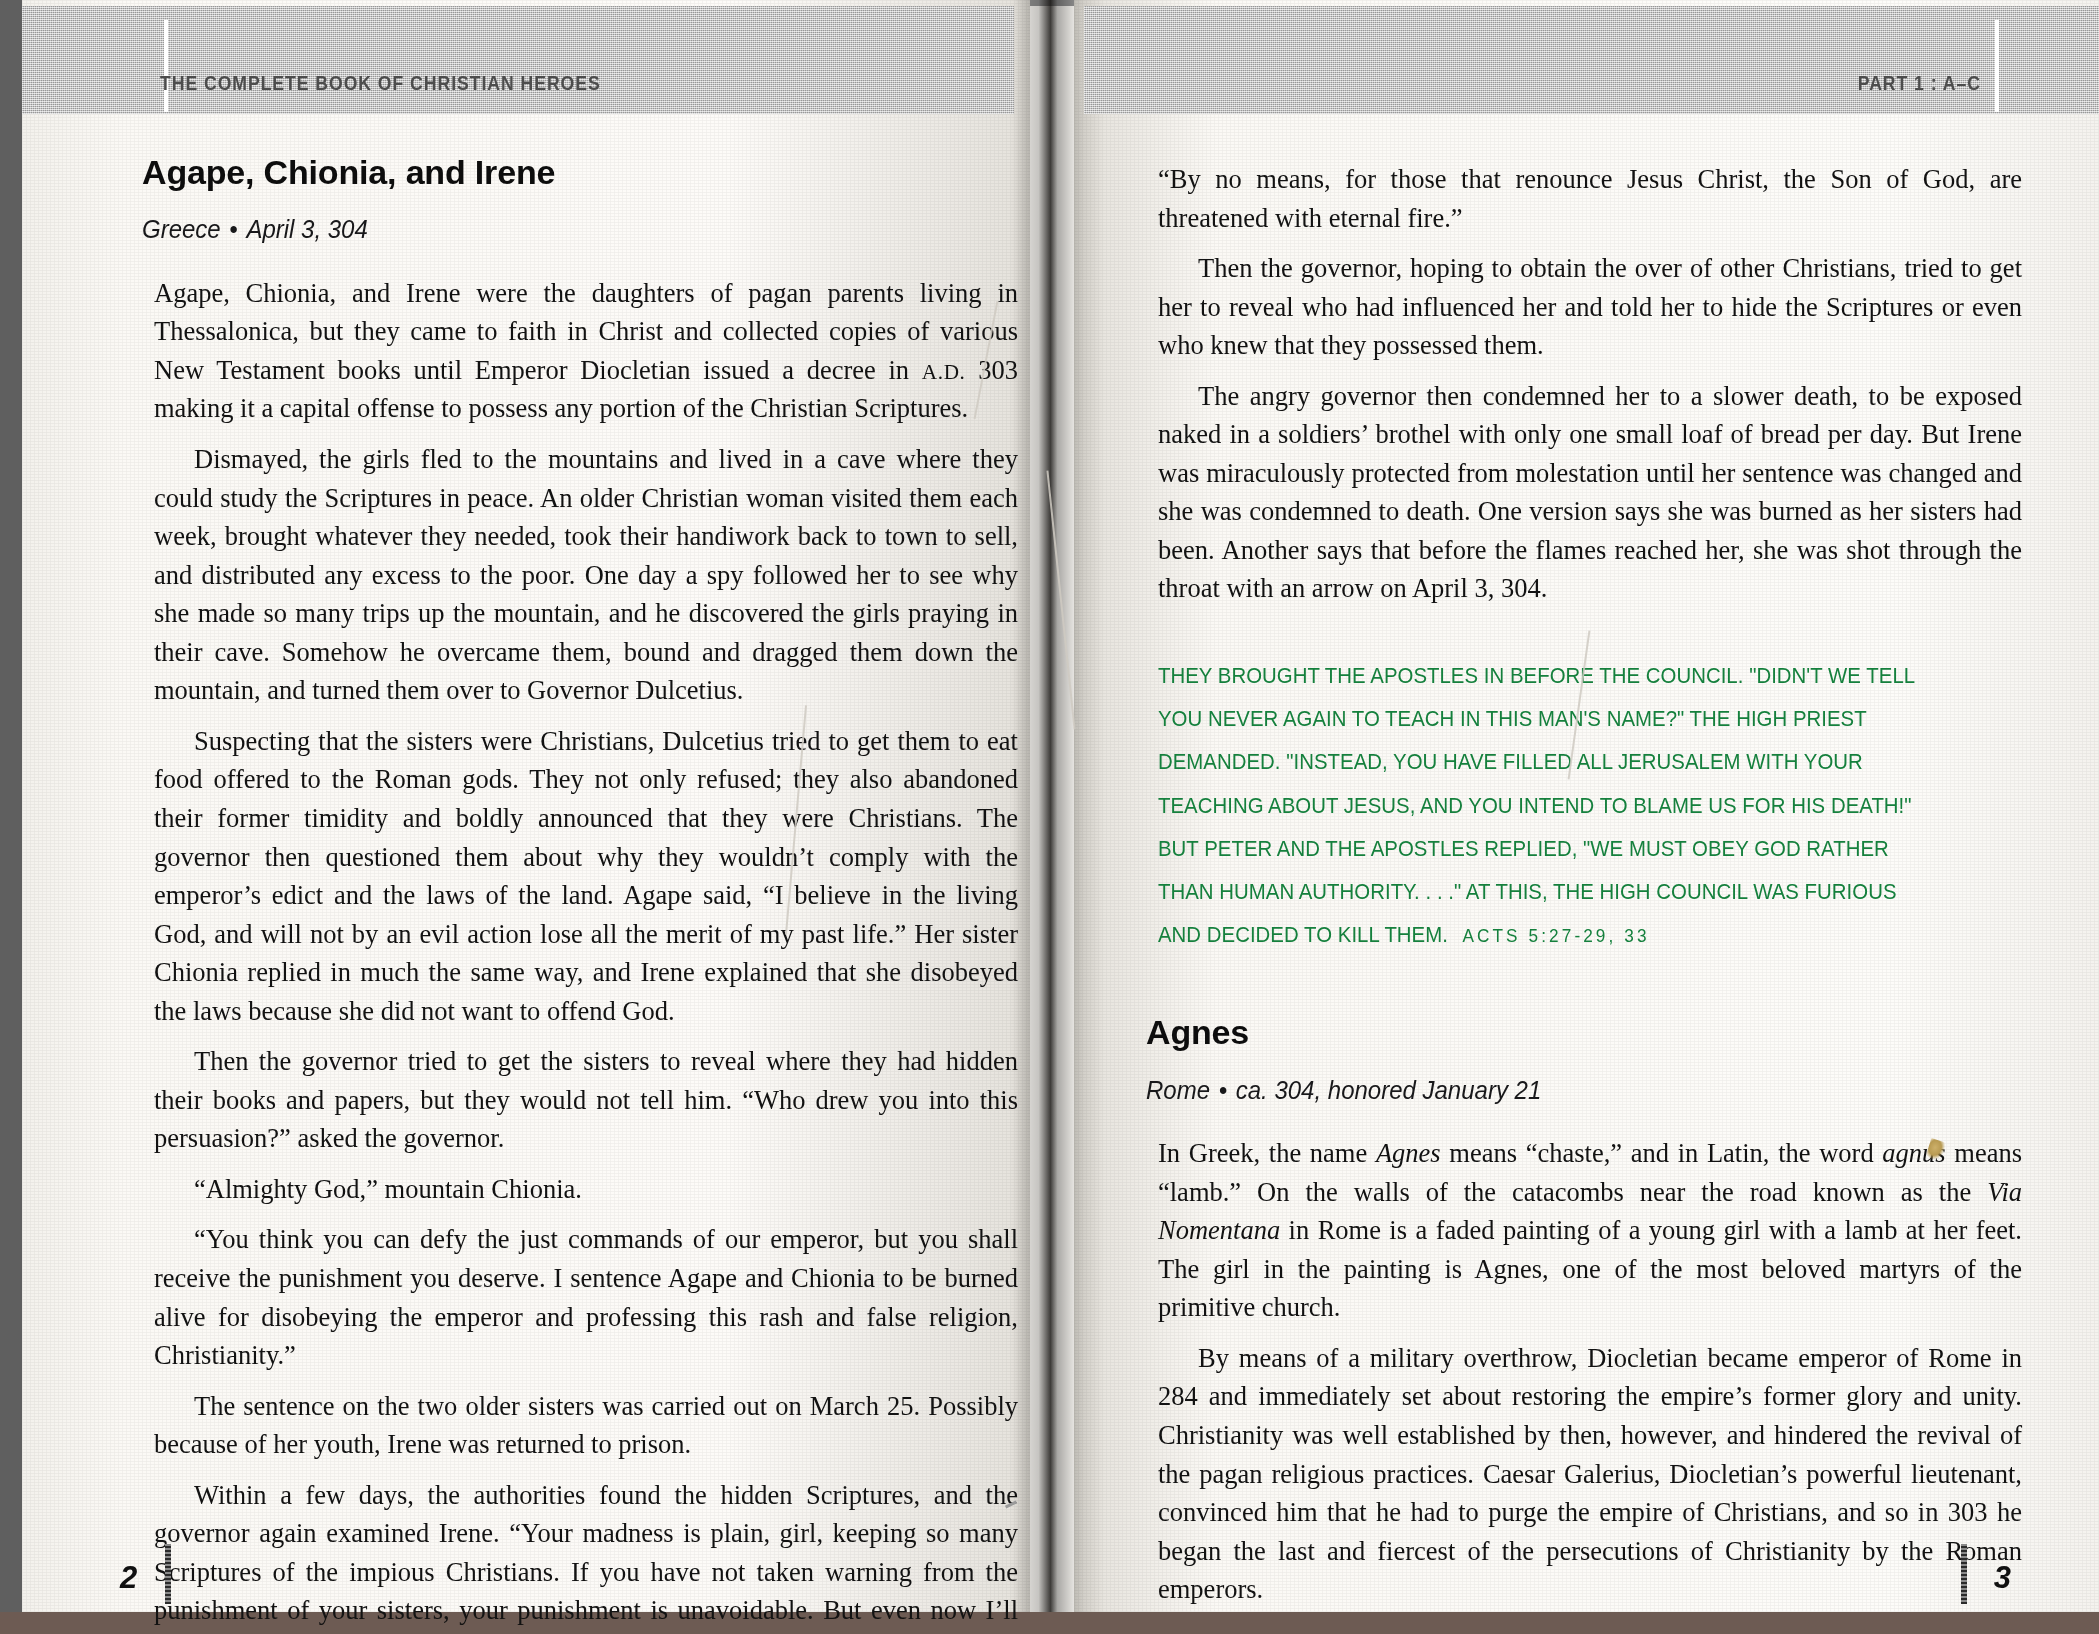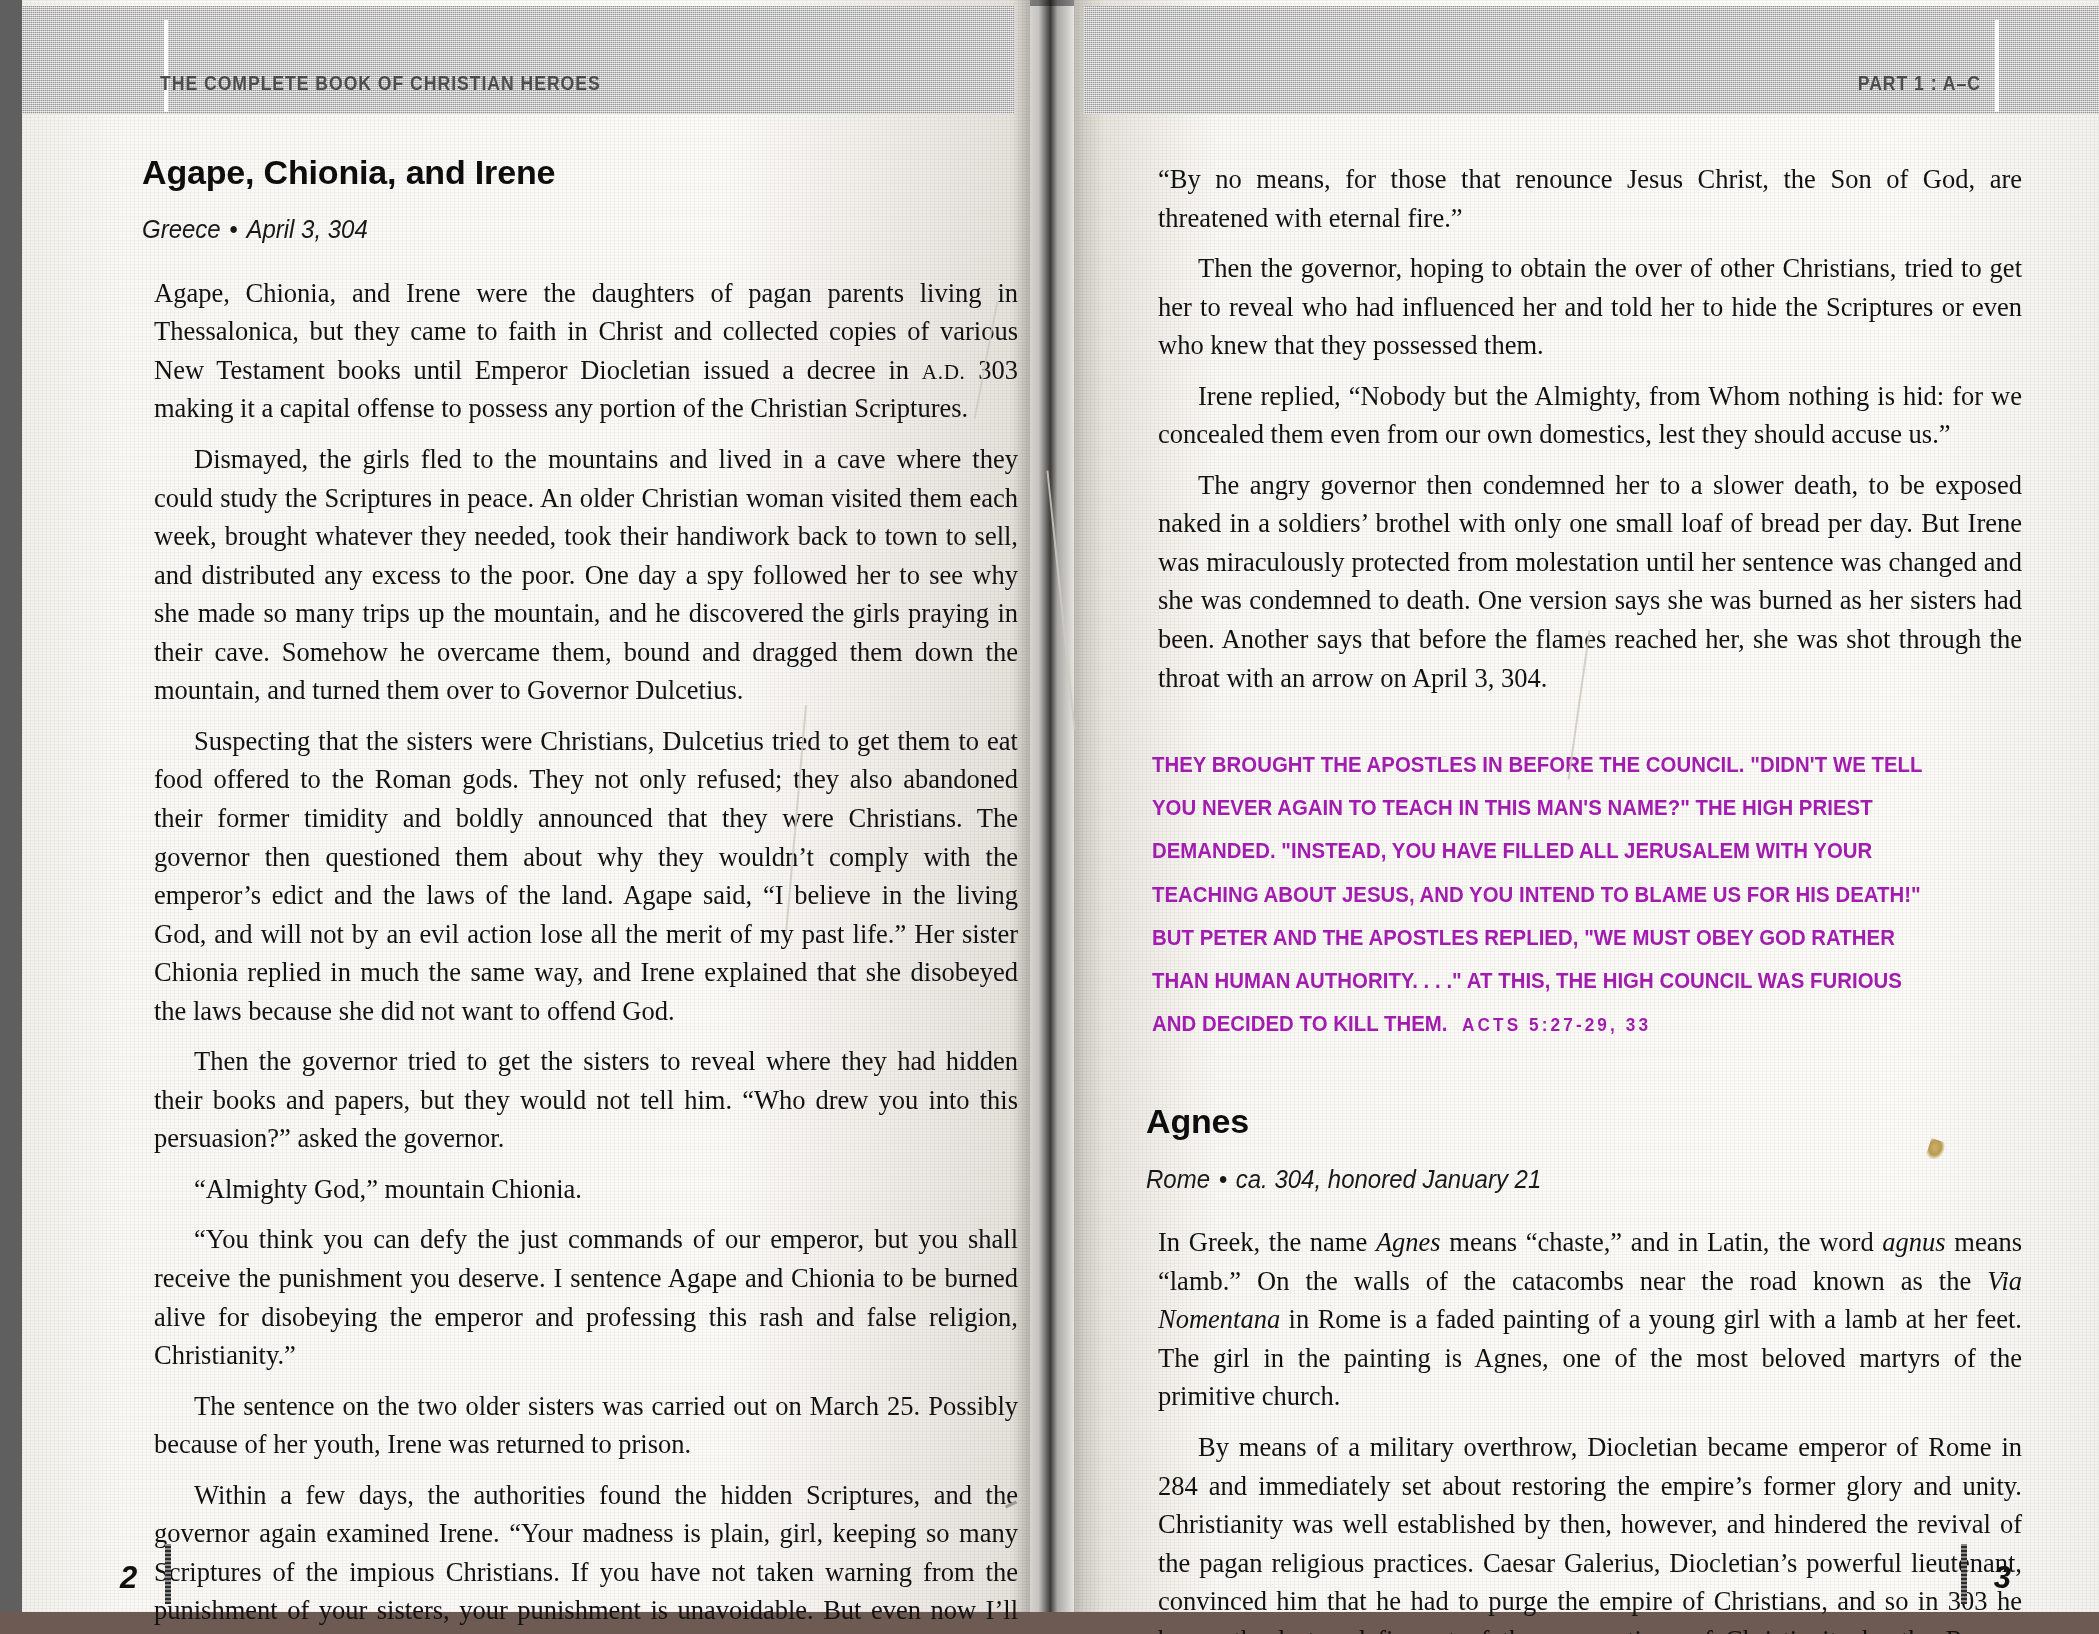--- a/index.html
+++ b/index.html
@@ -70,22 +70,22 @@
          -webkit-hyphens:none;hyphens:none;}
   p.body.first{text-indent:0;}
   p.body.dlg{text-indent:40px;text-align:left;}
   .sc{font-size:.80em;letter-spacing:.03em;}
   i{font-style:italic;}
 
   .subhead{font-size:27px;font-weight:700;margin:28px 0 2px;text-align:left;
     letter-spacing:.005em;}
 
   
-  .callout{margin:46px 6px 0;font-family:"Liberation Sans","DejaVu Sans",sans-serif;
-    font-weight:700;font-size:22.5px;line-height:1.92;color:#a21caf;
+  .callout{margin:46px 12px 0;font-family:"Liberation Sans","DejaVu Sans",sans-serif;
+    font-weight:400;font-size:22.5px;line-height:1.92;color:#15803d;
     letter-spacing:.002em;text-align:left;}
   .callout .ctext{transform:scaleX(.905);transform-origin:left center;display:block;}
   .ref{font-size:19px;letter-spacing:.18em;padding-left:16px;white-space:nowrap;}
 
   
   .folio{position:absolute;bottom:38px;font-family:"Liberation Sans","DejaVu Sans",sans-serif;
     font-weight:700;font-style:italic;font-size:31px;color:#111;}
   .folio.l{left:120px;}
   .folio.r{right:88px;}
   .foliorule{position:absolute;bottom:30px;width:6px;height:60px;
@@ -151,21 +151,20 @@
 
   <div class="band recto">
     <div class="bandrule r"></div>
   </div>
   <div class="rh right">PART 1 : A–C</div>
 
   <div class="col recto">
 
     <p class="body first">“By no means, for those that renounce Jesus Christ, the Son of God, are threatened with eternal fire.”</p>
     <p class="body">Then the governor, hoping to obtain the over of other Christians, tried to get her to reveal who had influenced her and told her to hide the Scriptures or even who knew that they possessed them.</p>
-    <p class="body">Irene replied, “Nobody but the Almighty, from Whom nothing is hid: for we concealed them even from our own domestics, lest they should accuse us.”</p>
     <p class="body">The angry governor then condemned her to a slower death, to be exposed naked in a soldiers’ brothel with only one small loaf of bread per day. But Irene was miraculously protected from molestation until her sentence was changed and she was condemned to death. One version says she was burned as her sisters had been. Another says that before the flames reached her, she was shot through the throat with an arrow on April 3, 304.</p>
 
     <div class="callout">
       <span class="ctext"><span>THEY BROUGHT THE APOSTLES IN BEFORE THE COUNCIL. "DIDN'T WE TELL YOU NEVER AGAIN TO TEACH IN THIS MAN'S NAME?" THE HIGH PRIEST DEMANDED. "INSTEAD, YOU HAVE FILLED ALL JERUSALEM WITH YOUR TEACHING ABOUT JESUS, AND YOU INTEND TO BLAME US FOR HIS DEATH!" BUT PETER AND THE APOSTLES REPLIED, "WE MUST OBEY GOD RATHER THAN HUMAN AUTHORITY. . . ." AT THIS, THE HIGH COUNCIL WAS FURIOUS AND DECIDED TO KILL THEM.</span><span class="ref">ACTS 5:27-29, 33</span></span>
     </div>
 
     <h1 class="title recto-title" style="margin-top:52px">Agnes</h1>
 
     <div class="subtitle">
       <i>Rome</i><span class="dot">•</span><i>ca. 304, honored January 21</i>

